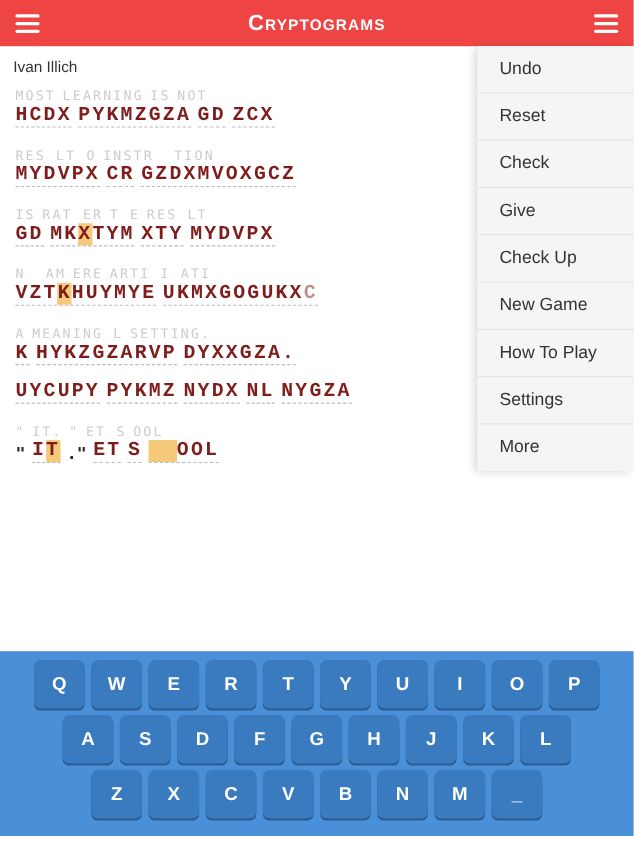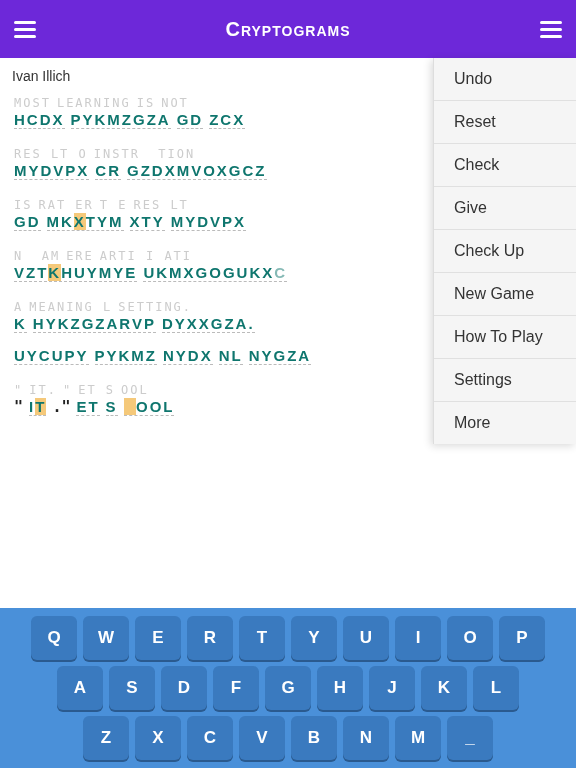--- a/index.html
+++ b/index.html
@@ -7,22 +7,22 @@
       width: 576px;
       height: 768px;
       overflow: hidden;
       font-family: 'Helvetica Neue', Helvetica, Arial, sans-serif;
       background: #fff;
       position: relative;
     }
 
     
     #header {
-      background: #6d28d9;
-      height: 58px;
+      background: #ef4444;
+      height: 42px;
       display: flex;
       align-items: center;
       justify-content: space-between;
       padding: 0 14px;
       position: relative;
       z-index: 10;
       text-align: center;
     }
     #header .bars-icon {
       display: flex; flex-direction: column; gap: 4px; cursor: pointer;
@@ -143,26 +143,26 @@
     }
 
     .p-word {
       font-size: 12px;
       color: #ccc;
       letter-spacing: 2px;
       font-family: monospace;
     }
 
     .c-word {
-      font-size: 15px;
+      font-size: 18px;
       font-weight: 700;
-      color: #0f766e;
+      color: #7f1d1d;
       letter-spacing: 2px;
       border-bottom: 1.5px dashed #bbb;
-      font-family: Liberation Sans, sans-serif;
+      font-family: Liberation Mono, monospace;
       position: relative;
     }
     .c-word .hl {
       background: #f5c97a;
       display: inline;
     }
 
     .punct {
       font-size: 15px;
       font-weight: 700;

